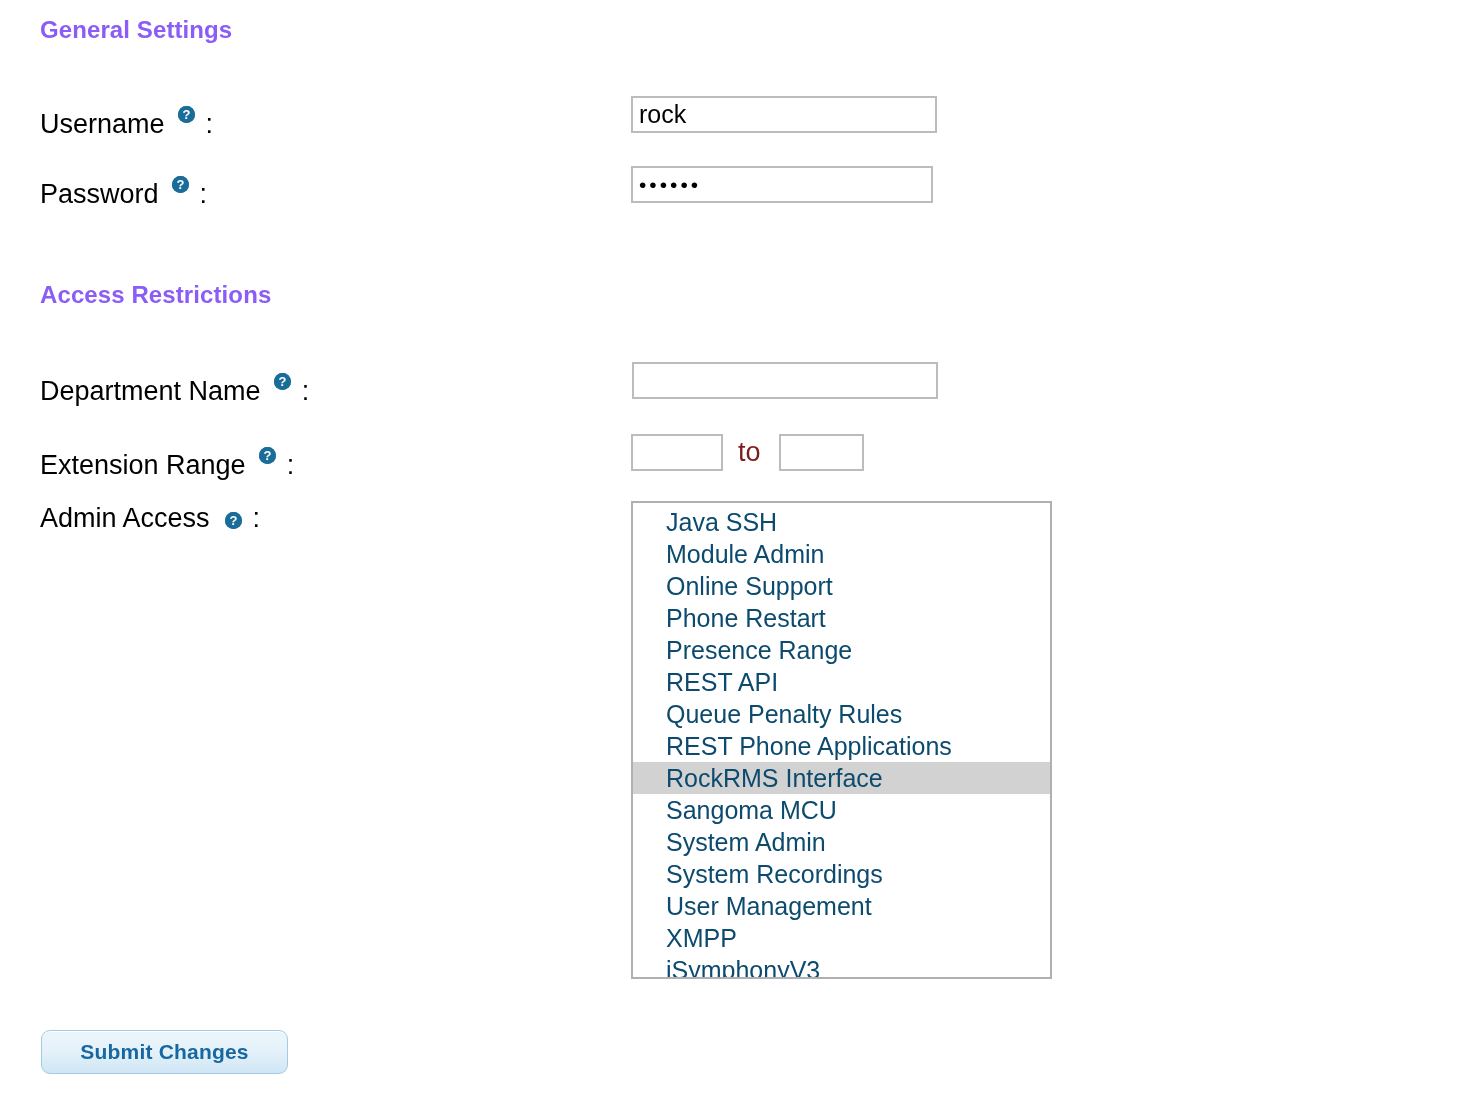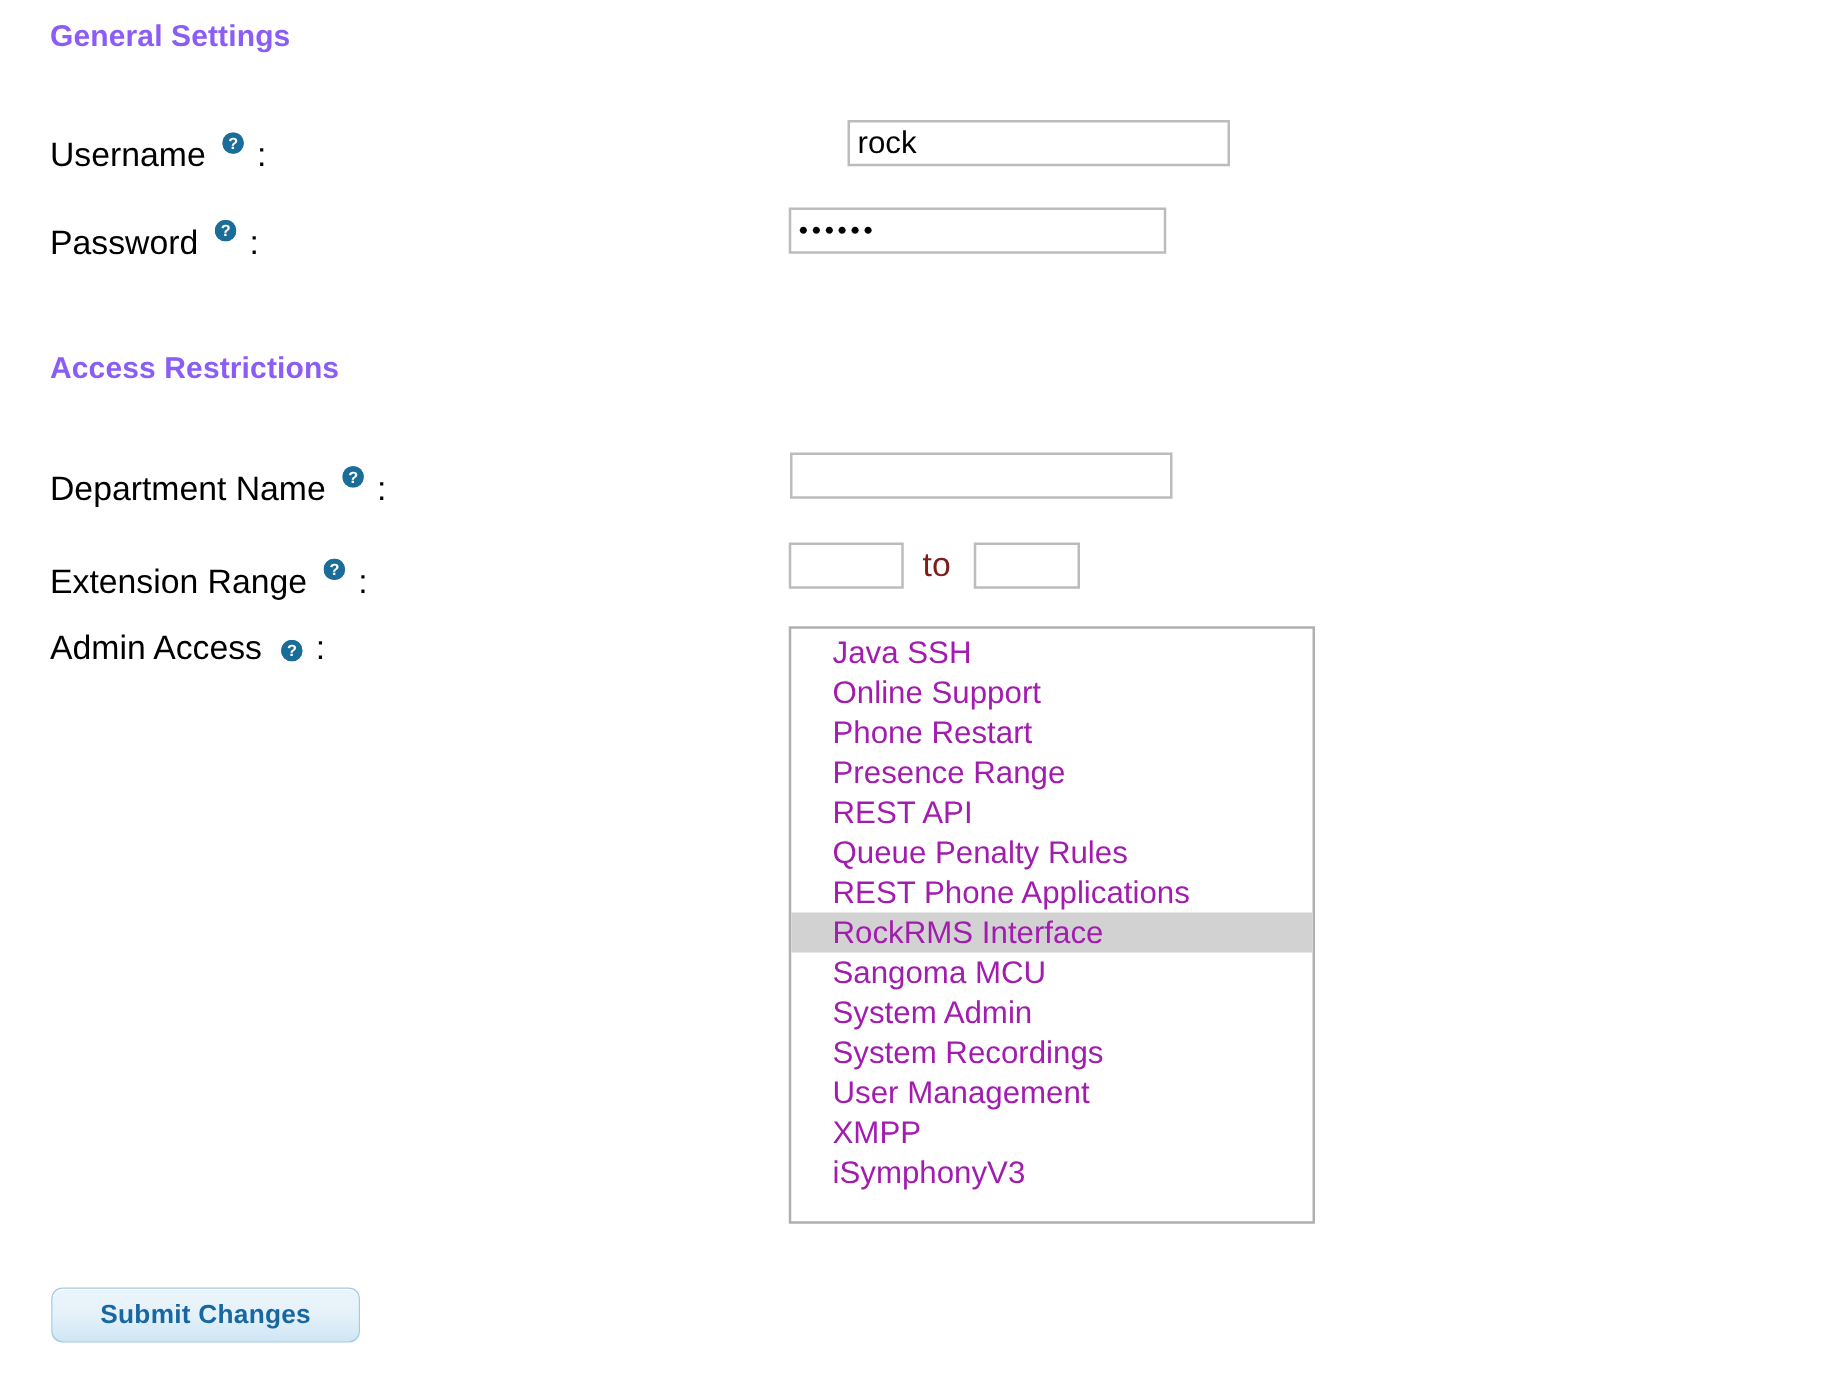--- a/index.html
+++ b/index.html
@@ -74,21 +74,21 @@
     position: absolute;
     box-sizing: border-box;
     background: #ffffff;
     border: 2px solid #bcbcbc;
     font-family: "Liberation Sans", sans-serif;
     font-size: 25px;
     color: #000000;
     padding: 0 6px;
     outline: none;
   }
-  #input-username   { left: 631px; top: 96px;  width: 306px; height: 37px; margin-left: 47px; }
+  #input-username   { left: 631px; top: 96px;  width: 306px; height: 37px; }
   #input-password   { left: 631px; top: 166px; width: 302px; height: 37px;
                       font-size: 21px; letter-spacing: 3px; }
   #input-department { left: 632px; top: 362px; width: 306px; height: 37px; }
   #input-ext-start  { left: 631px; top: 434px; width: 92px;  height: 37px; }
   #input-ext-end    { left: 779px; top: 434px; width: 85px;  height: 37px; }
 
   #ext-to-label {
     position: absolute;
     left: 738px;
     top: 439px;
@@ -107,21 +107,21 @@
     box-sizing: border-box;
     border: 2px solid #b0b0b0;
     background: #ffffff;
     overflow: hidden;
     padding-top: 3px;
   }
   .list-option {
     font-size: 25px;
     line-height: 32px;
     height: 32px;
-    color: #a21caf;
+    color: #0c4a6e;
     padding-left: 33px;
     white-space: nowrap;
     cursor: default;
   }
   .list-option.selected {
     background: #d2d2d2;
   }
 
   
   #submit-changes-button {
@@ -214,20 +214,21 @@
       <svg width="17" height="17" viewBox="0 0 17 17" aria-hidden="true">
         <circle cx="8.5" cy="8.5" r="8.5" fill="#1b6d99"></circle>
         <text x="8.5" y="13" text-anchor="middle" font-family="Liberation Sans, sans-serif" font-size="13" font-weight="bold" fill="#ffffff">?</text>
       </svg>
     </span>
     <span class="colon">:</span>
   </div>
 
   <div id="admin-access-list">
       <div class="list-option">Java SSH</div>
+      <div class="list-option">Module Admin</div>
       <div class="list-option">Online Support</div>
       <div class="list-option">Phone Restart</div>
       <div class="list-option">Presence Range</div>
       <div class="list-option">REST API</div>
       <div class="list-option">Queue Penalty Rules</div>
       <div class="list-option">REST Phone Applications</div>
       <div class="list-option selected">RockRMS Interface</div>
       <div class="list-option">Sangoma MCU</div>
       <div class="list-option">System Admin</div>
       <div class="list-option">System Recordings</div>

